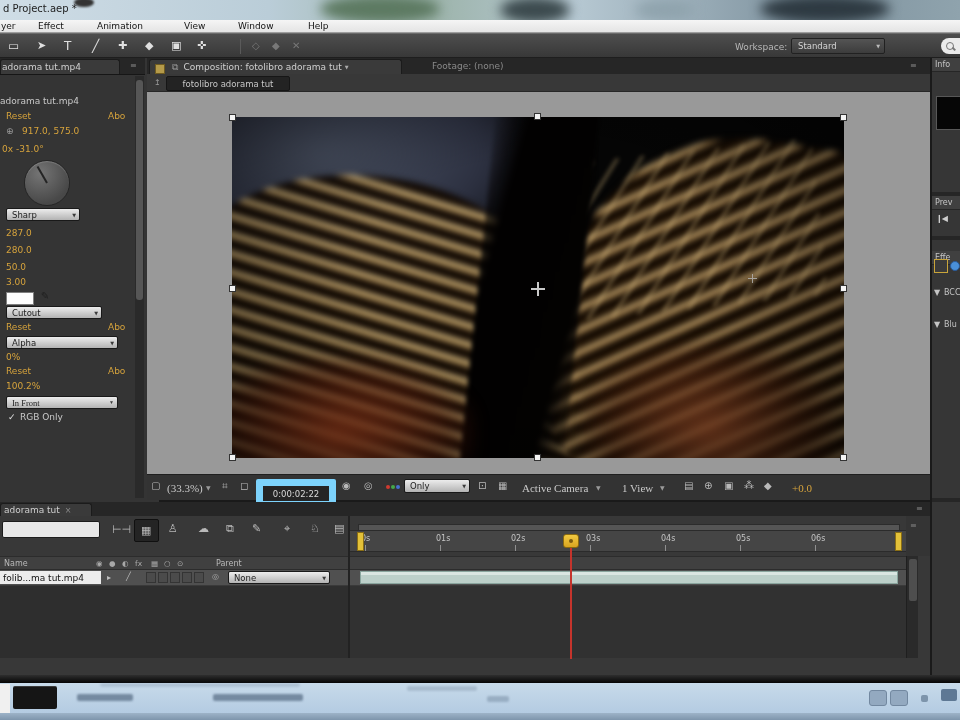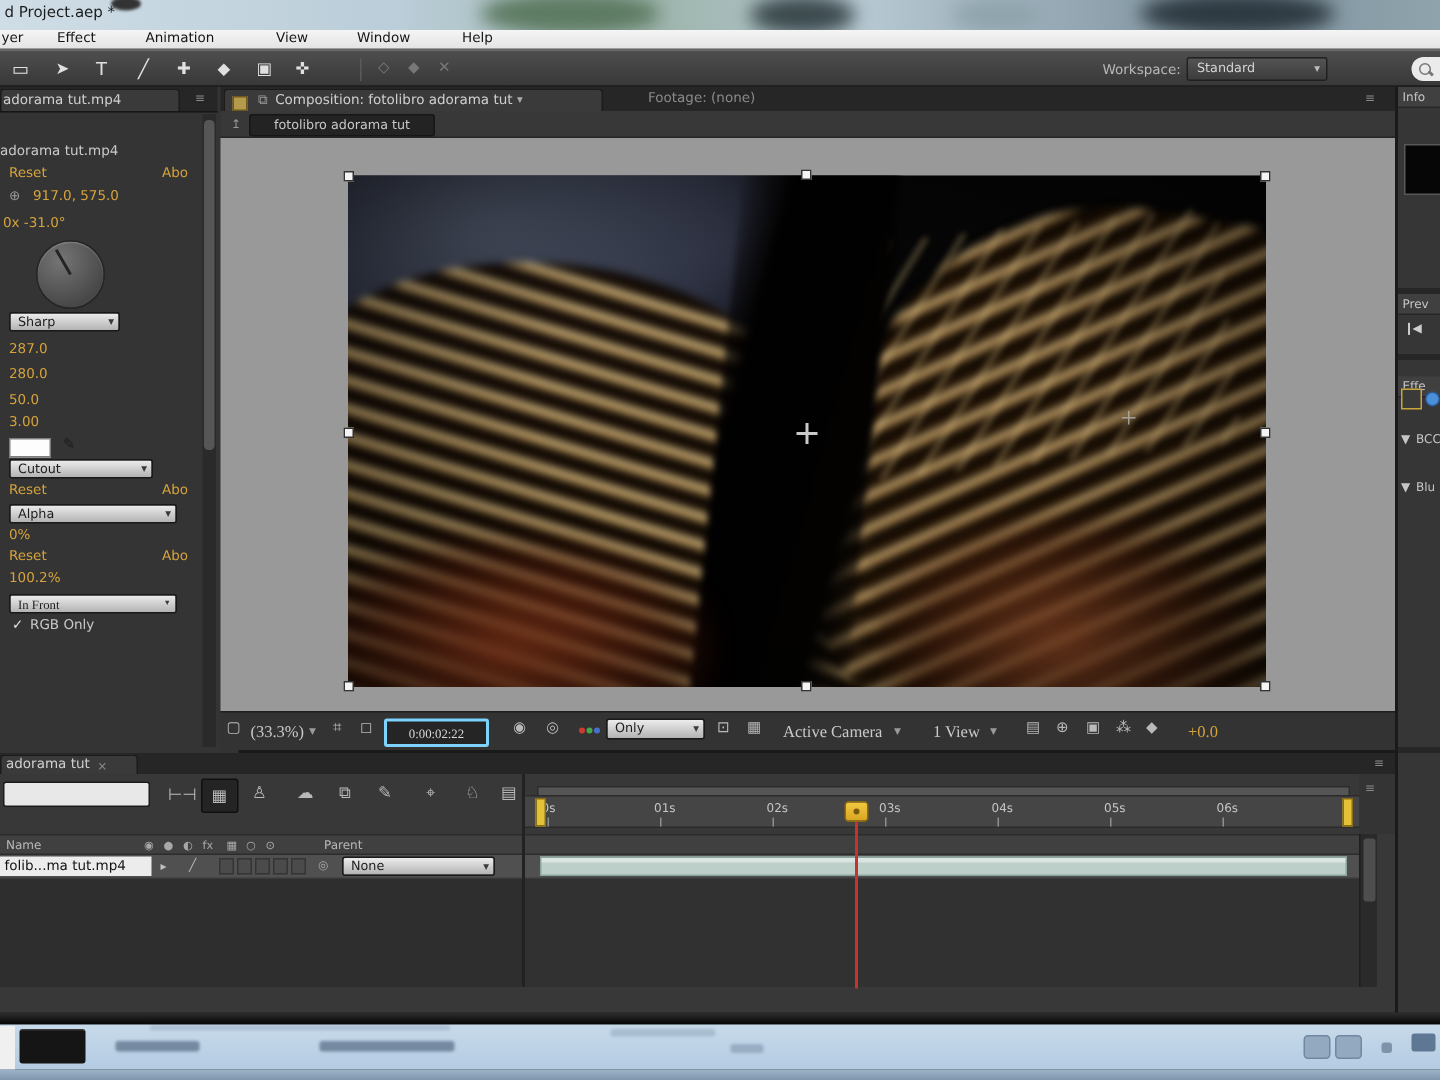--- a/index.html
+++ b/index.html
@@ -180,22 +180,22 @@
     </div>
 
     <div class="abs" style="left:0;top:34px;width:783px;height:382px;background:#999;"></div>
 
     <div class="abs" style="left:0;top:416px;width:783px;height:26px;background:#333;border-top:1px solid #1f1f1f;box-sizing:border-box;">
       <span class="abs ic" style="left:4px;top:6px;font-size:10px;">▢</span>
       <span class="abs t85" style="left:20px;top:7px;">(33.3%)</span>
       <span class="abs car-l" style="left:59px;top:9px;">▼</span>
       <span class="abs ic" style="left:75px;top:6px;font-size:10px;">⌗</span>
       <span class="abs ic" style="left:93px;top:6px;font-size:10px;">◻</span>
-      <div class="abs" style="left:109px;top:4px;width:66px;height:15px;background:#252525;border:2px solid #7dd3fc;border-radius:2px;
-           display:flex;align-items:center;justify-content:center;font-family:Liberation Serif, serif;">
+      <div class="abs" style="left:109px;top:4px;width:66px;height:15px;background:#252525;border:7px solid #7dd3fc;border-radius:2px;
+           display:flex;align-items:center;justify-content:center;">
         <span style="font-size:8.5px;color:#d9d9d9;">0:00:02:22</span>
       </div>
       <span class="abs ic" style="left:195px;top:6px;font-size:10px;">◉</span>
       <span class="abs ic" style="left:217px;top:6px;font-size:10px;">◎</span>
       <span class="rgbdots" style="left:239px;top:10px;"></span>
       <div class="abs dd-light" style="left:257px;top:4px;width:66px;height:14px;">
         <span>Only</span>
         <span class="car">▼</span>
       </div>
       <span class="abs ic" style="left:331px;top:6px;font-size:10px;">⊡</span>

